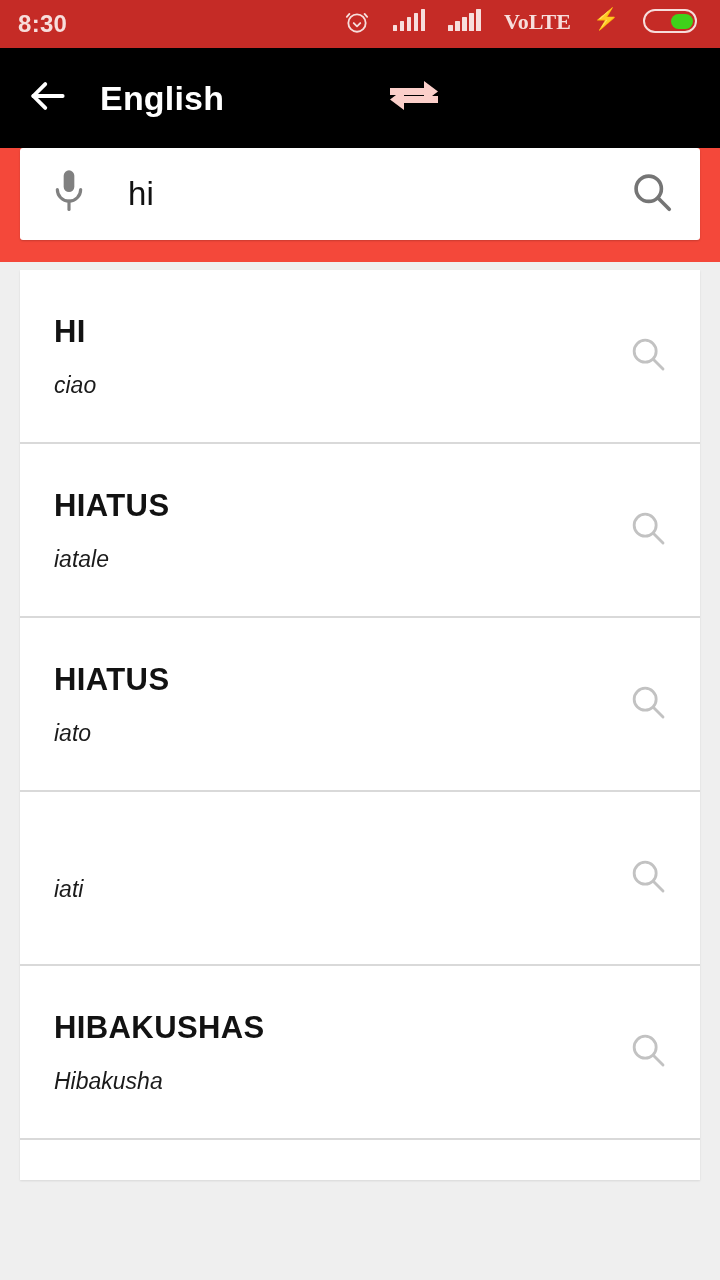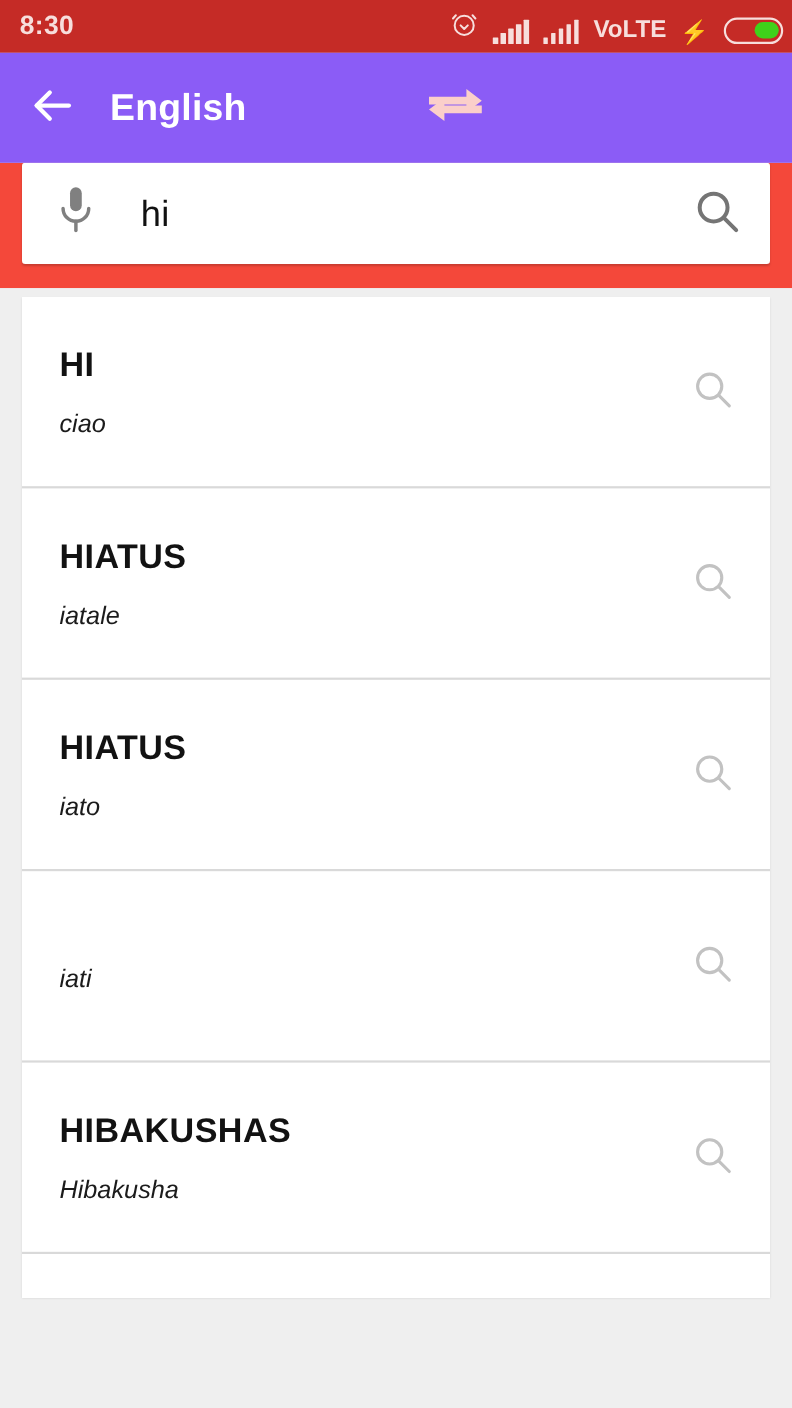--- a/index.html
+++ b/index.html
@@ -8,29 +8,29 @@
     background:#efefef;
     font-family:"Liberation Sans", sans-serif;
     overflow:hidden;
   }
 
   
   .status-bar{
     height:48px; width:100%;
     background:#c52b26;
     display:flex; align-items:center;
-    padding:0 8px 0 18px;
+    padding:0 23px 0 18px;
     color:#fbe3e1;
   }
   .status-time{
     font-size:24px; font-weight:700; letter-spacing:.3px;
     color:#f7dedc;
   }
   .status-right{
-    margin-left:auto; display:flex; align-items:flex-end; gap:13px;
+    margin-left:auto; display:flex; align-items:flex-start; gap:23px;font-family:Liberation Serif, serif;
   }
   .alarm-icon{ display:block; }
   .signal{
     display:flex; align-items:flex-end; gap:2.5px; height:22px;
   }
   .signal i{
     display:block; width:4.5px; background:#f7dedc; border-radius:.5px;
   }
   .signal i:nth-child(1){ height:6px; }
   .signal i:nth-child(2){ height:10px; }
@@ -45,21 +45,21 @@
     width:54px; height:24px; border:2.5px solid #f7dedc;
     border-radius:12px; display:flex; align-items:center;
     padding:2.5px; justify-content:flex-end;
   }
   .battery-fill{
     width:48%; height:100%; background:#3fd21a; border-radius:9px;
   }
 
   
   .app-bar{
-    background:#8b5cf6;
+    background:#000000;
     height:100px; width:100%;
     display:flex; align-items:center;
     position:relative;
   }
   .back-btn{
     width:72px; height:72px; margin-left:12px;
     display:flex; align-items:center; justify-content:center;
     cursor:pointer;
   }
   .lang-left{

